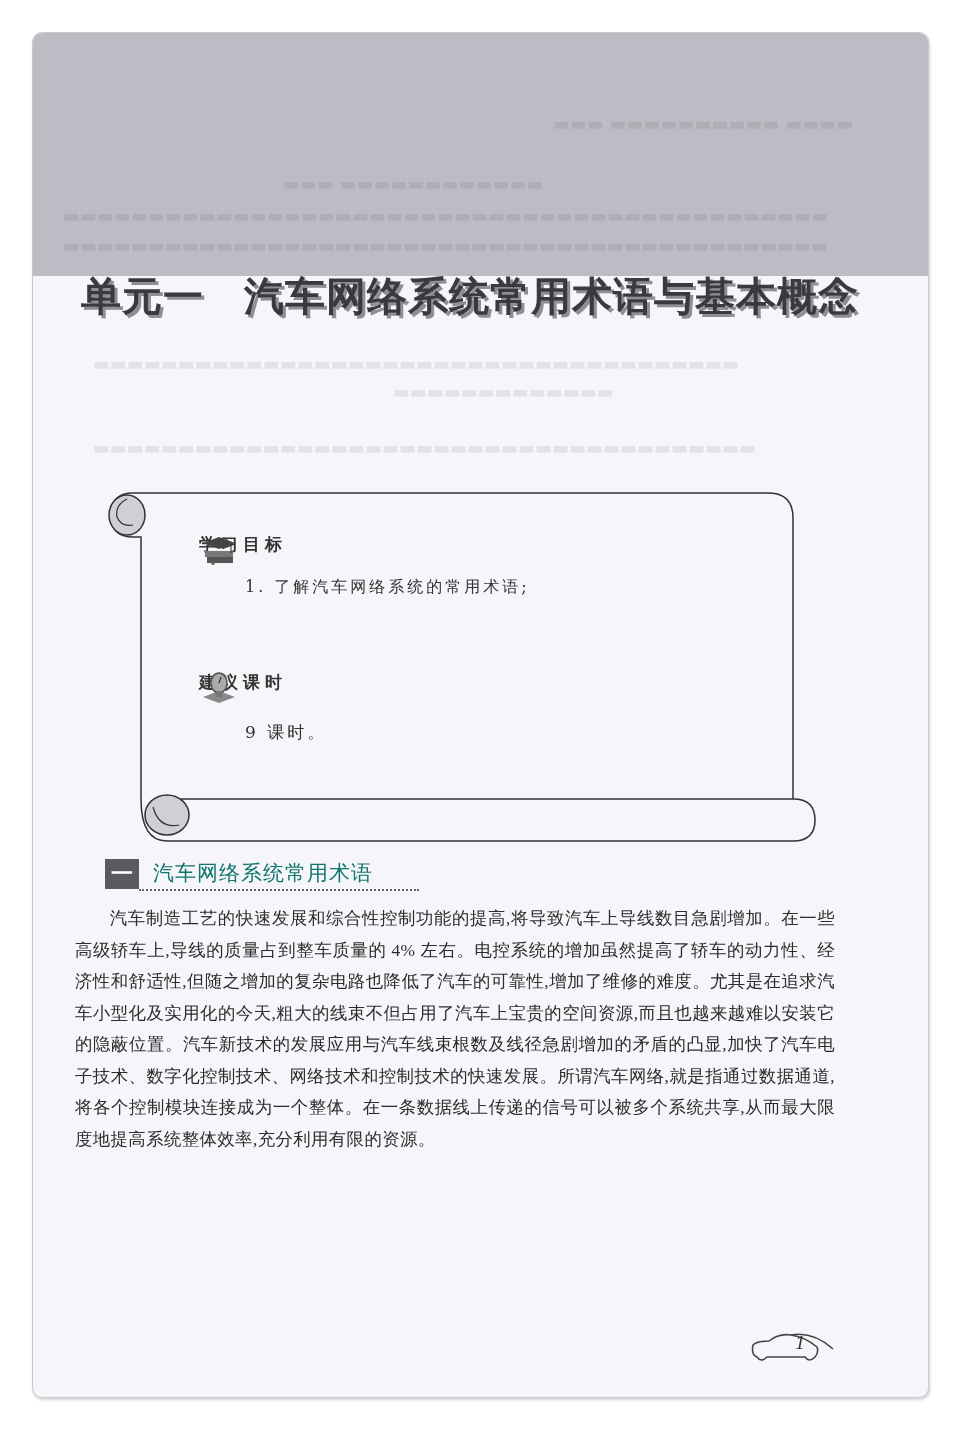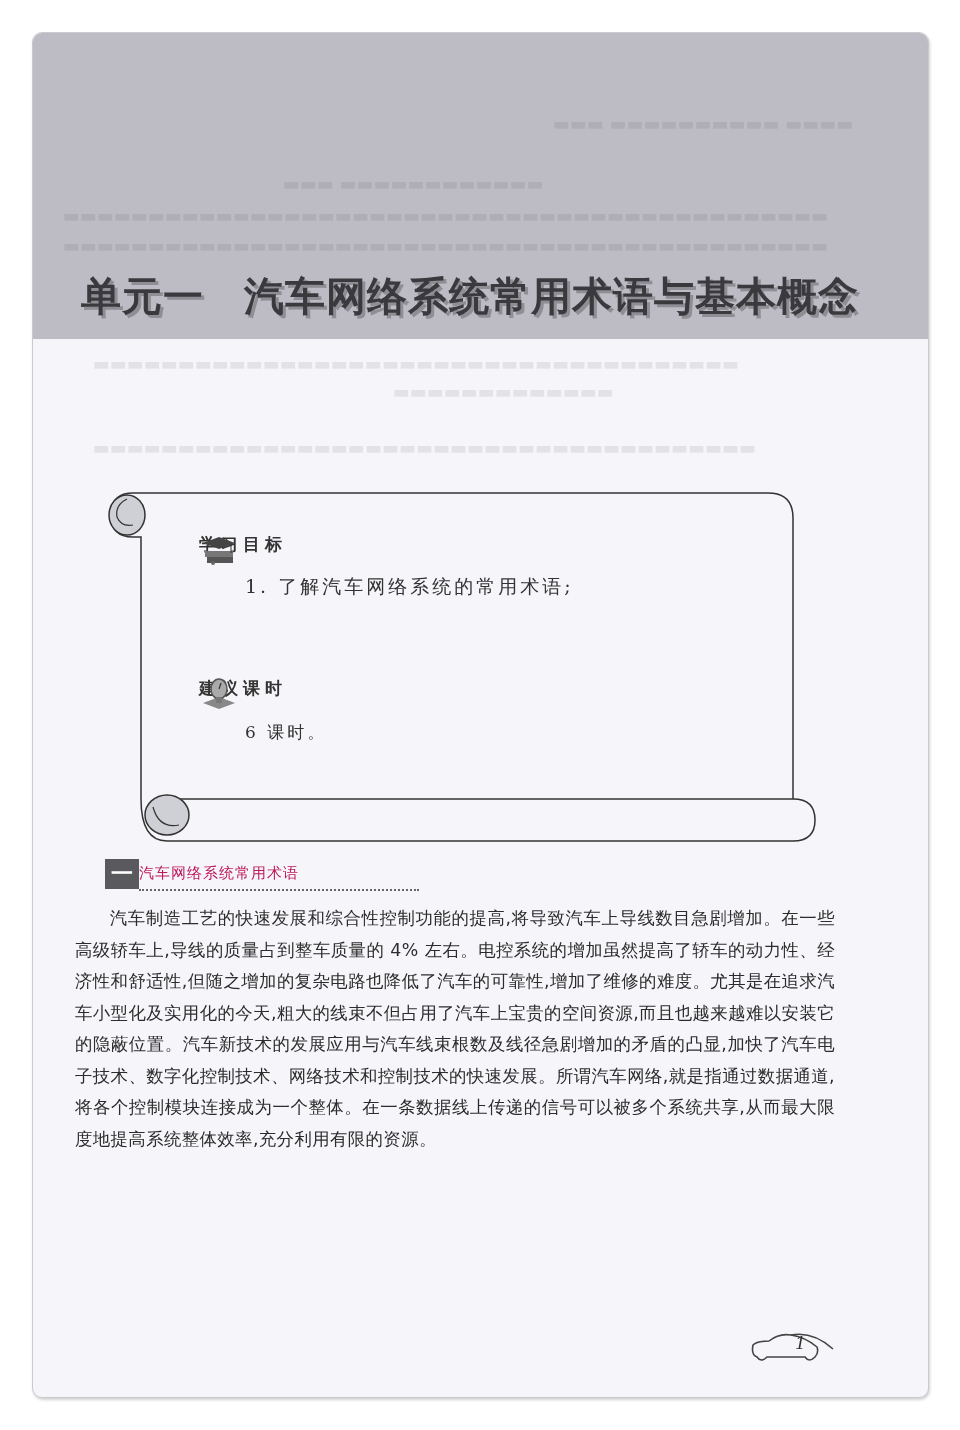--- a/index.html
+++ b/index.html
@@ -7,21 +7,21 @@
     width:960px; height:1430px; background:#ffffff; position:relative; overflow:hidden;
     font-family: "DejaVu Serif", "Liberation Serif", serif;
   }
   .page {
     position:absolute; left:32px; top:32px; width:895px; height:1364px;
     background:#f6f6fa; border:1px solid #c9c9d0; border-radius:10px;
     box-shadow: 1px 2px 3px rgba(0,0,0,0.18);
     overflow:hidden;
   }
   .banner {
-    position:absolute; left:0; top:0; width:100%; height:306px;
+    position:absolute; left:0; top:0; width:100%; height:243px;
     background:#bdbcc4;
   }
   .bleed {
     position:absolute; color:rgba(60,60,70,0.10); font-family:"DejaVu Sans", sans-serif;
     transform: scaleX(-1); white-space:nowrap; font-size:18px;
   }
   .title {
     position:absolute; left:48px; top:236px; font-family:"DejaVu Sans", sans-serif;
     font-weight:bold; font-size:40px; letter-spacing:1px; color:#3a3a3e;
     text-shadow: 3px 3px 0 #8e8e94;
@@ -31,45 +31,45 @@
   .scroll {
     position:absolute; left:60px; top:440px; width:740px; height:380px;
   }
   .scroll svg { position:absolute; left:0; top:0; }
   .sec-head {
     position:absolute; display:flex; align-items:center; gap:10px;
     font-family:"DejaVu Sans", sans-serif; font-weight:bold; font-size:17px; color:#333;
     letter-spacing:5px;
   }
   .sec-icon { width:40px; height:34px; }
-  .obj-list { position:absolute; left:152px; top:98px; font-size:19px; color:#333; letter-spacing:3px; }
+  .obj-list { position:absolute; left:152px; top:98px; font-size:16px; color:#333; letter-spacing:3px; }
   .obj-list div { height:31px; line-height:31px; }
   .hours { position:absolute; left:152px; top:248px; font-size:17px; color:#333; letter-spacing:3px; }
   
   .h2 {
     position:absolute; left:72px; top:826px; display:flex; align-items:center;
   }
   .h2-num {
     width:34px; height:30px; background:#5a5a5e; color:#fff;
     display:flex; align-items:center; justify-content:center;
     font-family:"DejaVu Sans", sans-serif; font-weight:bold; font-size:22px;
   }
   .h2-text {
-    font-family:"DejaVu Sans", sans-serif; font-size:15px; color:#be185d;
+    margin-left:14px; font-family:"DejaVu Sans", sans-serif; font-size:21px; color:#0f766e;
     letter-spacing:1px; padding-bottom:2px;
   }
   .h2-line {
     position:absolute; left:34px; top:30px; width:280px; border-bottom:2px dotted #666;
   }
   .body-text {
     position:absolute; left:42px; top:870px; width:760px;
     font-family:"DejaVu Sans", sans-serif; font-size:17.4px; color:#2c2c2c;
     line-height:31.5px; text-align:justify; letter-spacing:0.4px;
   }
-  .body-text p { margin:0; text-indent:2em; }
+  .body-text p { margin:0; text-indent:2em;font-family:Liberation Serif, serif; }
   .page-num {
     position:absolute; left:710px; top:1290px; width:110px; height:50px;
   }
   .page-num span {
     position:absolute; left:52px; top:10px; font-family:"DejaVu Serif", serif; font-style:italic;
     font-size:17px; color:#333;
   }
 </style>
 </head>
 <body>
@@ -109,30 +109,30 @@
         <line x1="32" y1="11" x2="32" y2="20" stroke="#333" stroke-width="1"></line>
         <circle cx="14" cy="30" r="2" fill="#666"></circle>
       </svg>
       <span>学习目标</span>
     </div>
 
     <div class="obj-list">
       <div>1. 了解汽车网络系统的常用术语;</div>
     </div>
 
-    <div class="sec-head" style="left:106px; top:204px;text-align:right;">
+    <div class="sec-head" style="left:106px; top:198px;text-align:right;">
       <svg class="sec-icon" viewBox="0 0 40 34">
         <polygon points="4,26 20,20 36,26 20,32" fill="#888"></polygon>
         <ellipse cx="20" cy="12" rx="8" ry="10" fill="#aaa" stroke="#555" stroke-width="1.5"></ellipse>
         <line x1="20" y1="12" x2="22" y2="6" stroke="#333" stroke-width="1.2"></line>
         <rect x="17" y="20" width="6" height="6" fill="#777"></rect>
       </svg>
       <span>建议课时</span>
     </div>
-    <div class="hours">6 课时。</div>
+    <div class="hours">9 课时。</div>
   </div>
 
   <div class="h2">
     <div class="h2-num">一</div>
     <div class="h2-text">汽车网络系统常用术语</div>
     <div class="h2-line"></div>
   </div>
 
   <div class="body-text">
     <p>汽车制造工艺的快速发展和综合性控制功能的提高,将导致汽车上导线数目急剧增加。在一些高级轿车上,导线的质量占到整车质量的 4% 左右。电控系统的增加虽然提高了轿车的动力性、经济性和舒适性,但随之增加的复杂电路也降低了汽车的可靠性,增加了维修的难度。尤其是在追求汽车小型化及实用化的今天,粗大的线束不但占用了汽车上宝贵的空间资源,而且也越来越难以安装它的隐蔽位置。汽车新技术的发展应用与汽车线束根数及线径急剧增加的矛盾的凸显,加快了汽车电子技术、数字化控制技术、网络技术和控制技术的快速发展。所谓汽车网络,就是指通过数据通道,将各个控制模块连接成为一个整体。在一条数据线上传递的信号可以被多个系统共享,从而最大限度地提高系统整体效率,充分利用有限的资源。</p>

